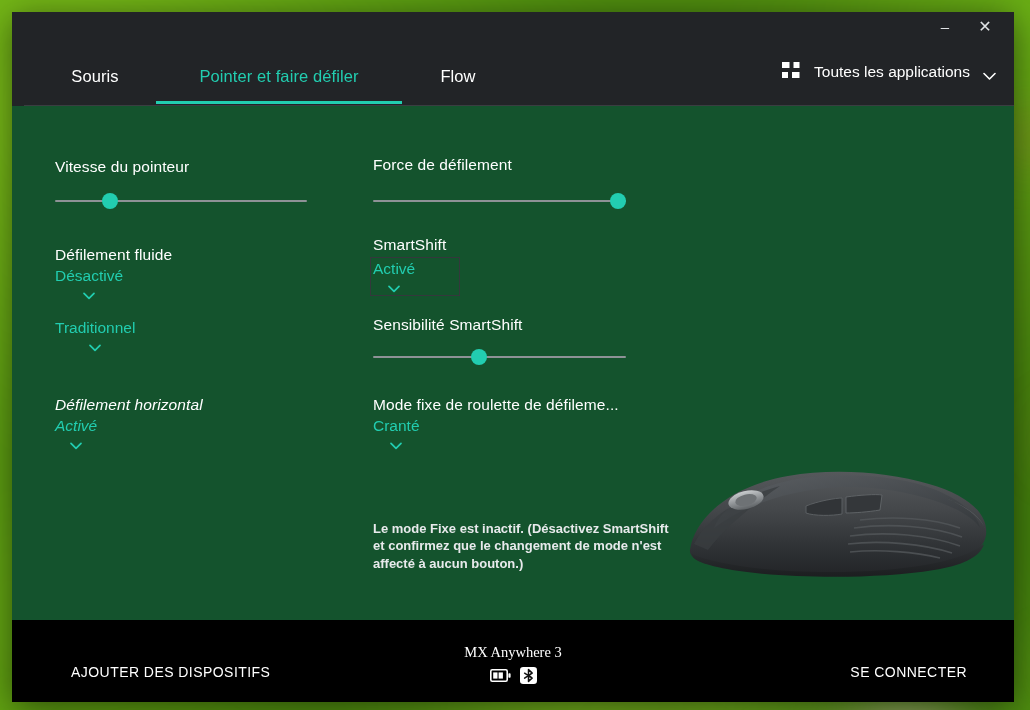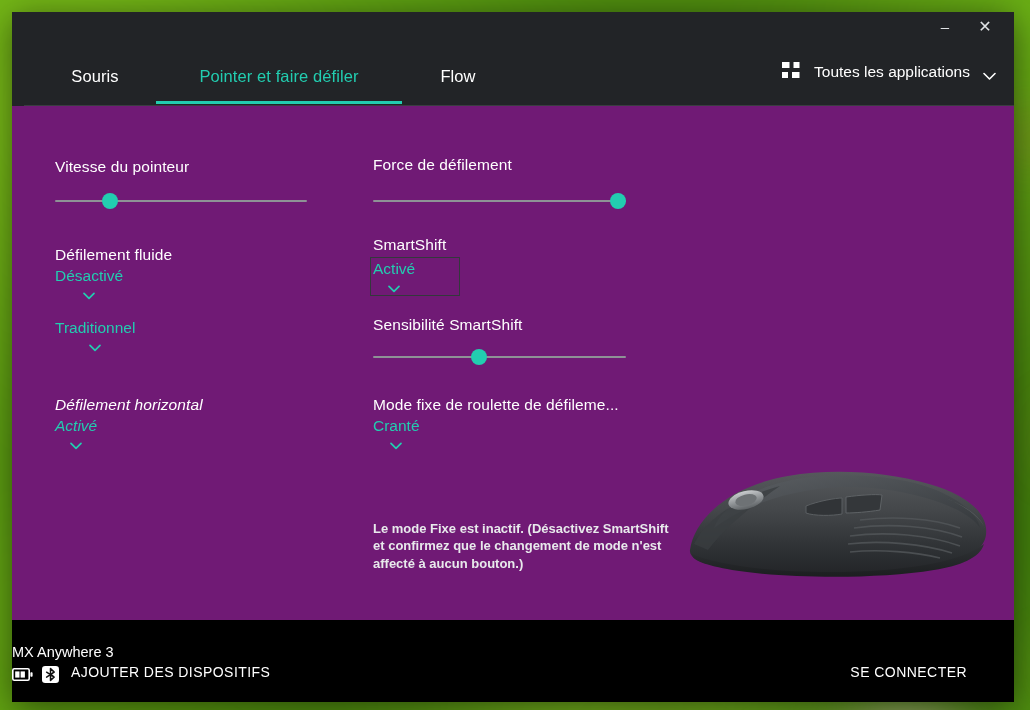--- a/index.html
+++ b/index.html
@@ -139,21 +139,21 @@
     left: 12px; right: 0;
     bottom: 0;
     height: 1px;
     background: #3a3d41;
   }
 
   
   #main {
     position: relative;
     flex: 1 1 auto;
-    background: #701a75;
+    background: #14532d;
     overflow: hidden;
   }
 
   .setting { position: absolute; }
   .setting-label {
     color: #ffffff;
     font-size: 15.5px;
     letter-spacing: .1px;
     white-space: nowrap;
   }
@@ -262,21 +262,23 @@
     letter-spacing: .45px;
     cursor: pointer;
     white-space: nowrap;
   }
   #device-block {
     position: absolute;
     left: 0; right: 0;
     top: 24px;
     display: flex;
     flex-direction: column;
+    align-items: center;
     gap: 6px;
+    font-family: Liberation Serif, serif;
   }
   #device-name {
     color: #ffffff;
     font-size: 14.5px;
     white-space: nowrap;
   }
   #device-icons {
     display: flex;
     align-items: center;
     gap: 9px;

